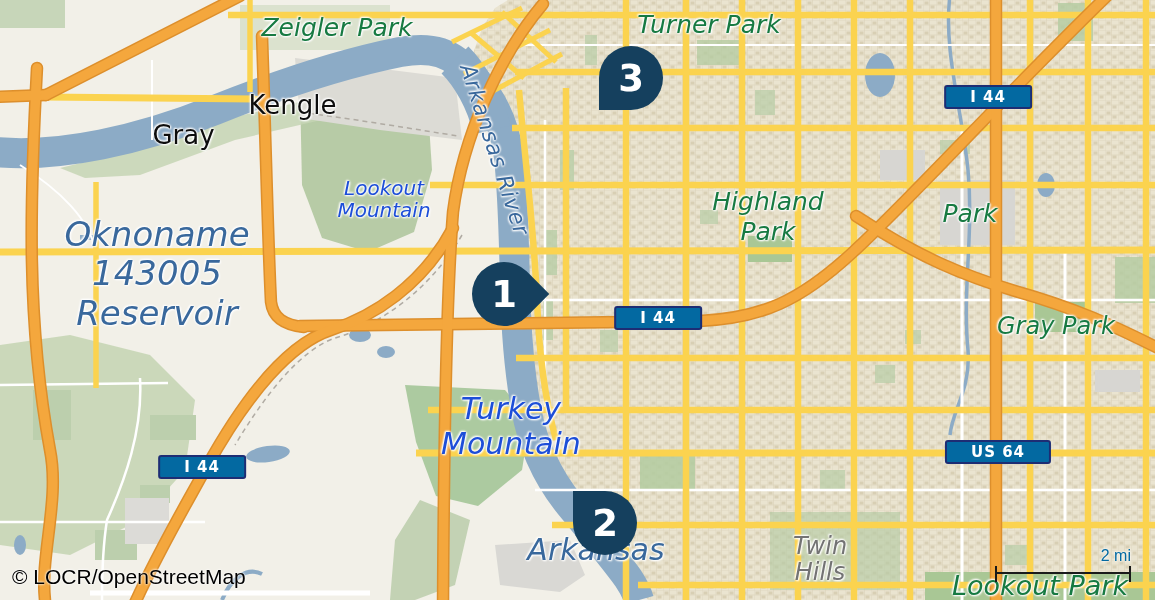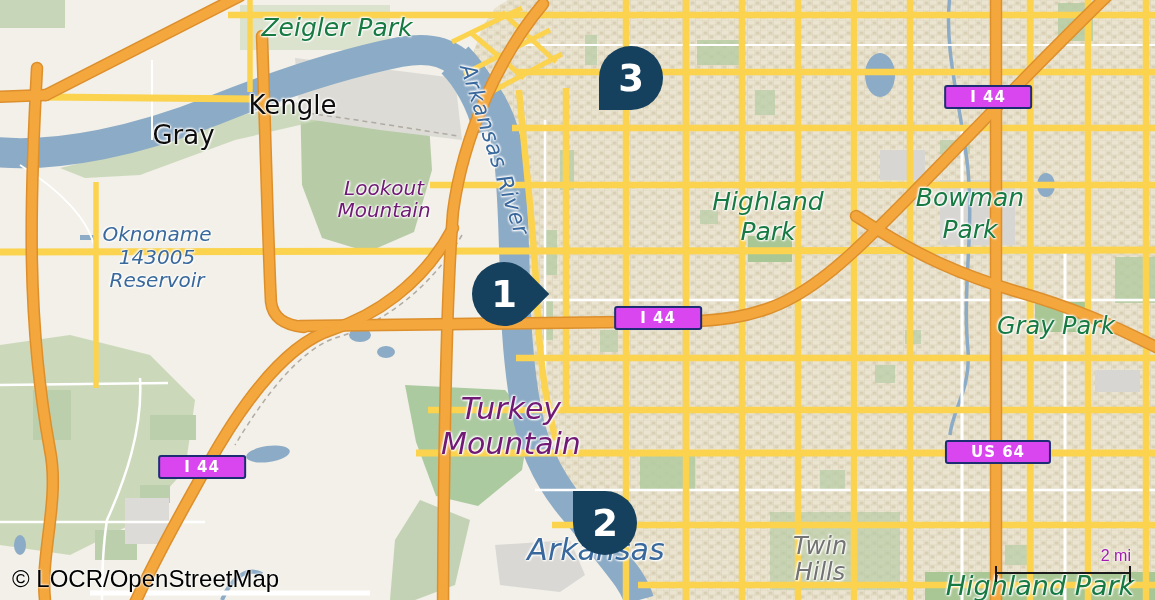--- a/index.html
+++ b/index.html
@@ -4,40 +4,40 @@
 <style>
   html,body{margin:0;padding:0;background:#ddd;}
   #map{position:relative;width:1155px;height:600px;overflow:hidden;background:#f2f0e8;
        font-family:"DejaVu Sans",sans-serif;}
   #basemap{position:absolute;left:0;top:0;}
   .lbl{position:absolute;transform:translate(-50%,-50%);font-style:italic;white-space:nowrap;
        text-align:center;line-height:1.12;
        text-shadow:0 0 2px #fff,0 0 3px #fff,1px 1px 2px #fff,-1px -1px 2px #fff;}
   .park{color:#177a42;}
   .water{color:#39689c;}
-  .terrain{color:#701a75;}
+  .terrain{color:#1d4ed8;}
   .terrain2{color:#737373;}
   .city{color:#0d0d0d;font-style:normal;padding-left:23px;}
   .rot72{transform:translate(-50%,-50%) rotate(72deg);letter-spacing:1px;}
-  .shield{position:absolute;transform:translate(-50%,-50%);background:#d946ef;color:#fff;
+  .shield{position:absolute;transform:translate(-50%,-50%);background:#0369a1;color:#fff;
        border:2px solid #1d2d74;border-radius:3px;padding:1px 24px;font-weight:bold;
        font-size:15px;letter-spacing:1px;white-space:nowrap;}
   .marker{position:absolute;width:64px;height:64px;background:#15405e;
        border-radius:50% 50% 50% 0;}
   .marker .num{position:absolute;left:0;top:0;width:64px;height:64px;display:flex;
        align-items:center;justify-content:center;color:#fff;font-weight:bold;font-size:37px;}
   .m1{transform:translate(-50%,-50%) rotate(-135deg);}
   .m1 .num{transform:rotate(135deg);}
   .m2{transform:translate(-50%,-50%) rotate(90deg);}
   .m2 .num{transform:rotate(-90deg);}
   .m3{transform:translate(-50%,-50%) rotate(0deg);}
   .attribution{position:absolute;left:12px;top:565px;font-family:"Liberation Sans",sans-serif;
-       font-size:24px;color:#000;text-shadow:0 0 2px #fff,0 0 3px #fff;}
+       font-size:21px;color:#000;text-shadow:0 0 2px #fff,0 0 3px #fff;}
   .scale-label{position:absolute;left:996px;top:547px;width:135px;text-align:right;
-       font-family:"Liberation Sans",sans-serif;font-size:16px;color:#a21caf;
+       font-family:"Liberation Sans",sans-serif;font-size:16px;color:#0369a1;
        text-shadow:0 0 2px #fff,0 0 3px #fff;}
   .scale-bar{position:absolute;left:996px;top:572px;width:135px;height:2px;background:#1a1a1a;}
   .scale-tick{position:absolute;top:566px;width:2px;height:16px;background:#1a1a1a;}
 </style>
 </head>
 <body>
 
 <div id="map">
 
   <svg id="basemap" width="1155" height="600" viewBox="0 0 1155 600">
@@ -187,53 +187,53 @@
       <path d="M262,36 C266,150 268,245 271,302 C273,318 284,325 304,327"></path>
       <path d="M300,326 L700,321 C762,318 800,301 852,253 C905,205 995,105 1108,-5"></path>
       <path d="M856,216 C920,258 965,276 1015,291 C1075,308 1112,325 1158,348"></path>
       <path d="M996,-5 L996,605"></path>
       <path d="M543,4 C500,55 463,135 453,212 C448,275 444,420 443,605"></path>
       <path d="M453,228 C422,286 372,317 331,330 C291,343 248,392 206,468 C184,508 158,552 134,605"></path>
     </g>
   </svg>
 
   <div class="lbl park" style="left:337px;top:28px;font-size:25px"><span>Zeigler Park</span></div>
+  <div class="lbl park" style="left:709px;top:25px;font-size:25px"><span>Turner Park</span></div>
   <div class="lbl city" style="left:281px;top:106px;font-size:26px"><span>Kengle</span></div>
   <div class="lbl city" style="left:172px;top:136px;font-size:26px"><span>Gray</span></div>
   <div class="lbl terrain" style="left:384px;top:199px;font-size:20px">
     <div>Lookout</div>
     <div>Mountain</div>
   </div>
-  <div class="lbl water" style="left:157px;top:258px;font-size:20px;line-height:1.16">
+  <div class="lbl water" style="left:157px;top:274px;font-size:34px;line-height:1.16">
     <div>Oknoname</div>
     <div>143005</div>
     <div>Reservoir</div>
   </div>
   <div class="lbl water rot72" style="left:494px;top:150px;font-size:22px"><span>Arkansas River</span></div>
   <div class="lbl park" style="left:768px;top:217px;font-size:25px;line-height:1.2">
     <div>Highland</div>
     <div>Park</div>
   </div>
   <div class="lbl park" style="left:970px;top:214px;font-size:25px;line-height:1.28">
-    <div>Bowman</div>
     <div>Park</div>
   </div>
   <div class="lbl park" style="left:1056px;top:326px;font-size:24px"><span>Gray Park</span></div>
   <div class="lbl terrain" style="left:511px;top:426px;font-size:30px;line-height:1.15">
     <div>Turkey</div>
     <div>Mountain</div>
   </div>
   <div class="lbl water" style="left:596px;top:549px;font-size:30px;line-height:1.1">
     <div>Arkansas</div>
   </div>
   <div class="lbl terrain2" style="left:820px;top:559px;font-size:24px;line-height:1.1">
     <div>Twin</div>
     <div>Hills</div>
   </div>
-  <div class="lbl park" style="left:1040px;top:586px;font-size:27px"><span>Highland Park</span></div>
+  <div class="lbl park" style="left:1040px;top:586px;font-size:27px"><span>Lookout Park</span></div>
 
   <div class="shield" style="left:988px;top:97px"><span>I 44</span></div>
   <div class="shield" style="left:658px;top:318px"><span>I 44</span></div>
   <div class="shield" style="left:202px;top:467px"><span>I 44</span></div>
   <div class="shield" style="left:998px;top:452px"><span>US 64</span></div>
 
   <div class="scale-label">2 mi</div>
   <div class="scale-bar"></div>
   <div class="scale-tick" style="left:995px"></div>
   <div class="scale-tick" style="left:1129px"></div>

